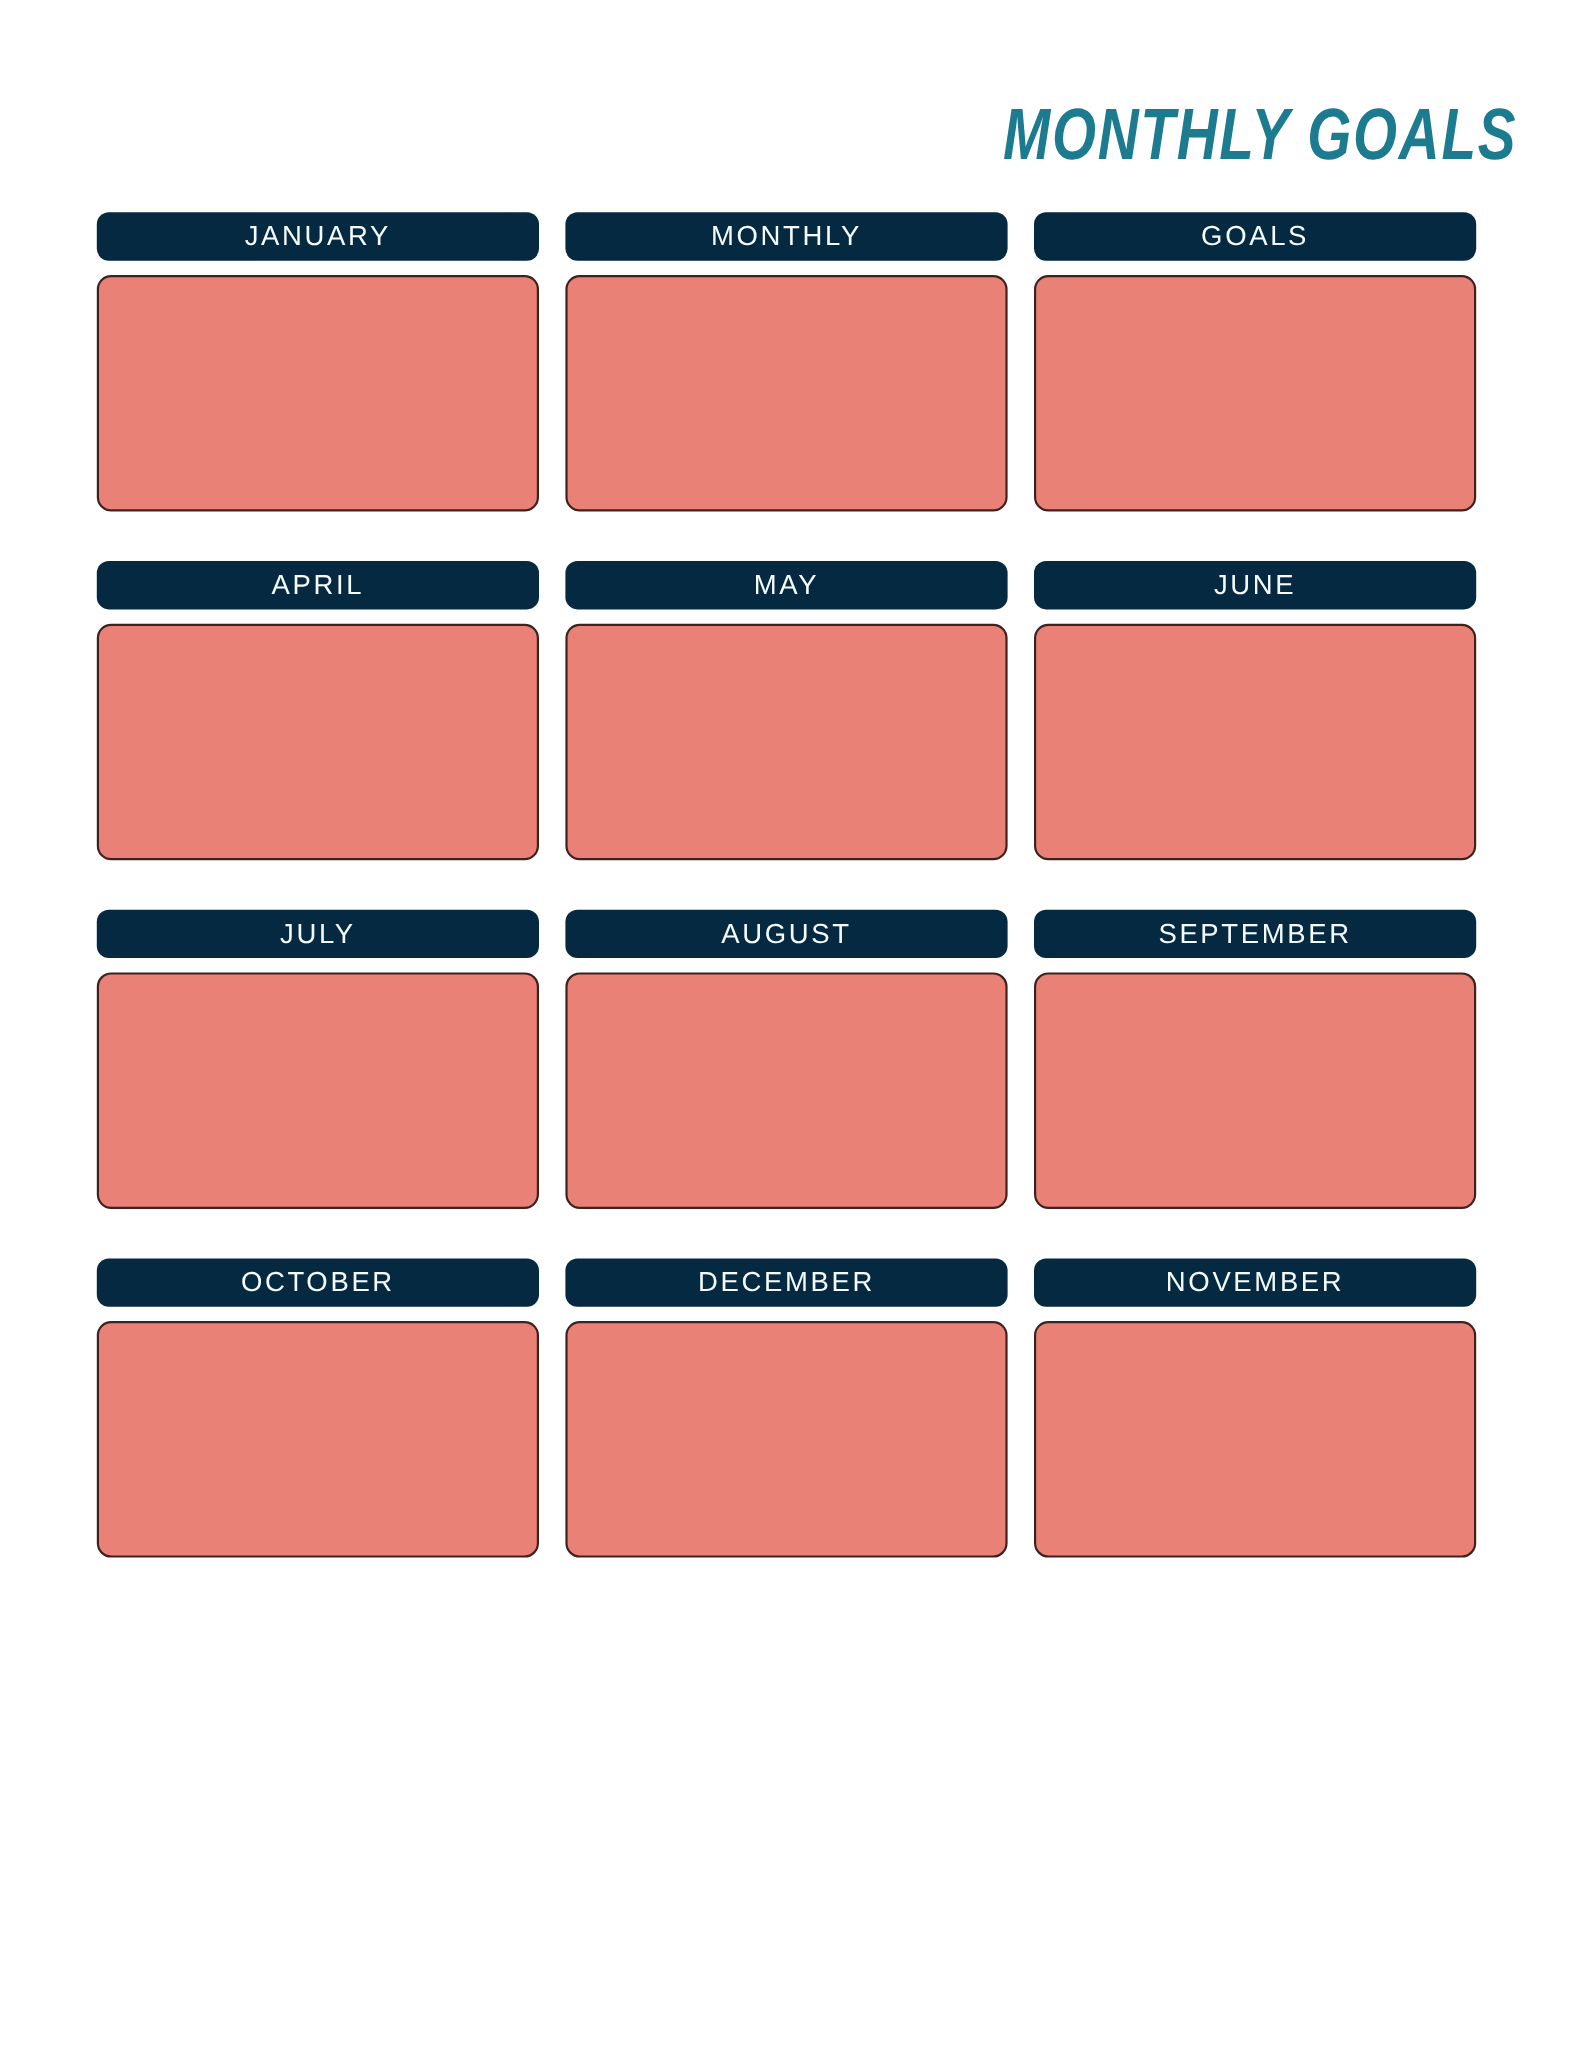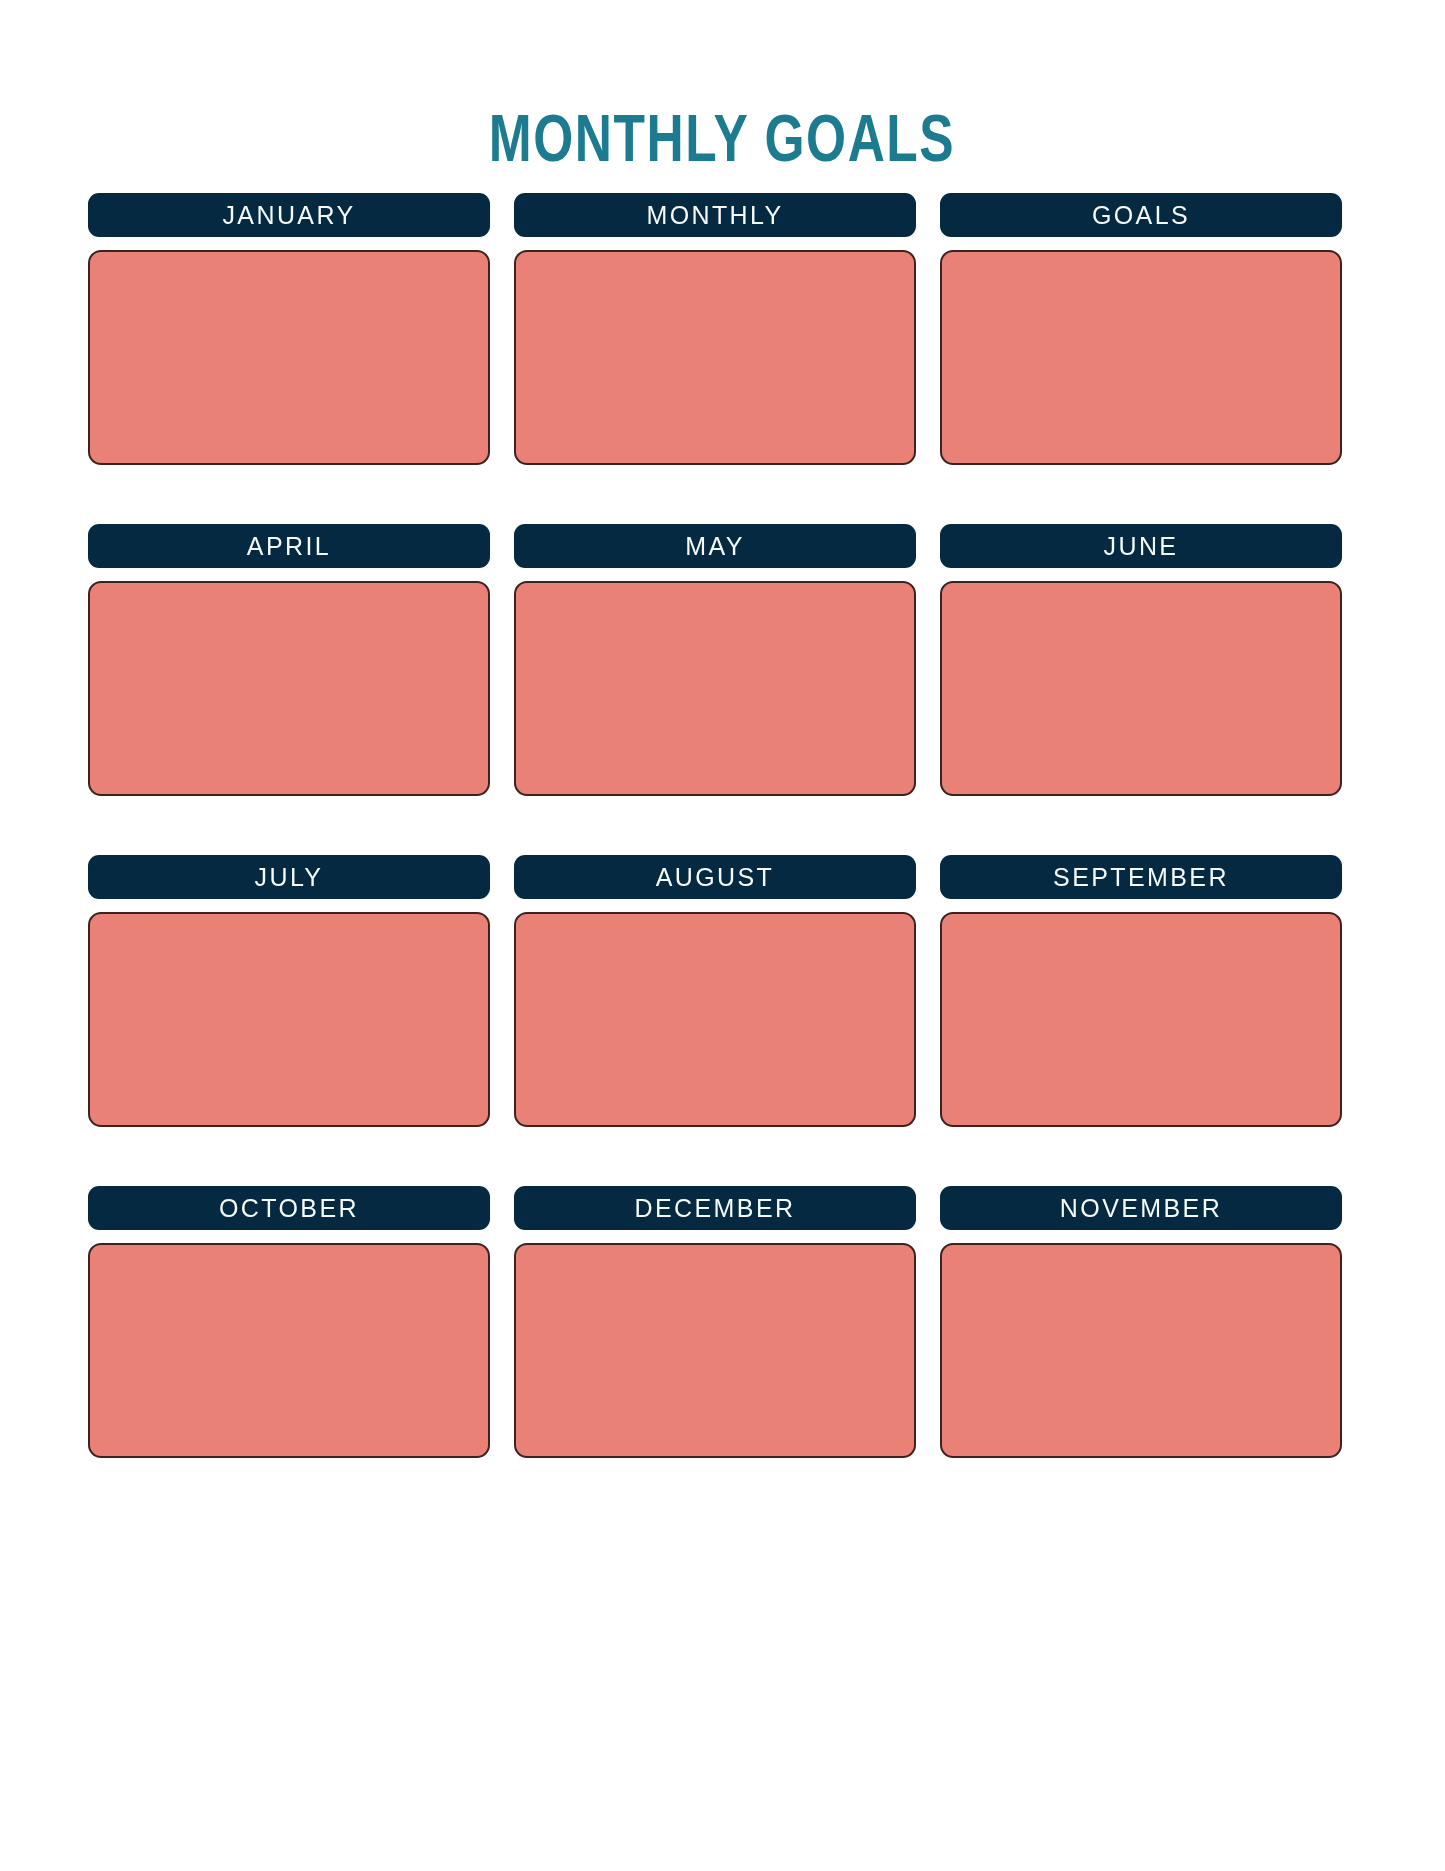--- a/index.html
+++ b/index.html
@@ -20,22 +20,23 @@
     position: relative;
     width: 1445px;
     height: 1871px;
     background: #ffffff;
     box-sizing: border-box;
   }
 
   
   .title-wrap {
     width: 100%;
-    text-align: center;
-    padding-top: 58px;
+    text-align: right;
+    padding-top: 42px;
+    font-style: italic;
   }
   .page-title {
     display: inline-block;
     font-family: "Liberation Sans Narrow", "Liberation Sans", sans-serif;
     font-weight: 700;
     font-size: 66px;
     line-height: 72px;
     letter-spacing: 2px;
     color: #1d7b90;
     transform: scaleX(0.78);
@@ -51,21 +52,21 @@
     width: 1254px;
     display: grid;
     grid-template-columns: repeat(3, 1fr);
     column-gap: 24px;
     row-gap: 0;
   }
 
   .month-cell {
     display: flex;
     flex-direction: column;
-    margin-bottom: 59px;
+    margin-bottom: 45px;
   }
 
   .month-header {
     height: 44px;
     background: #042940;
     border-radius: 11px;
     display: flex;
     align-items: center;
     justify-content: center;
     box-sizing: border-box;

